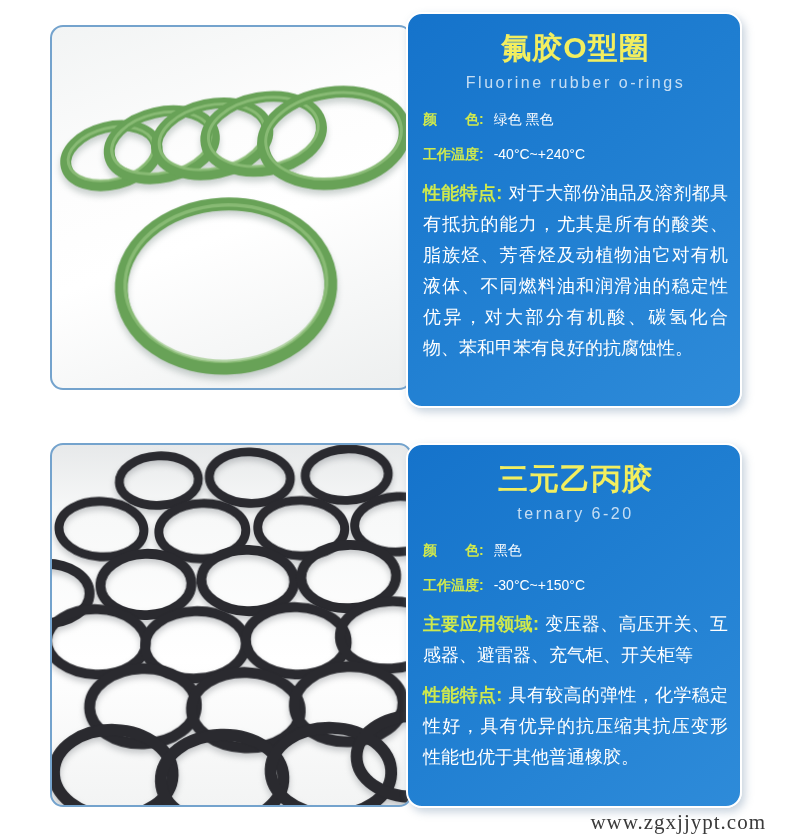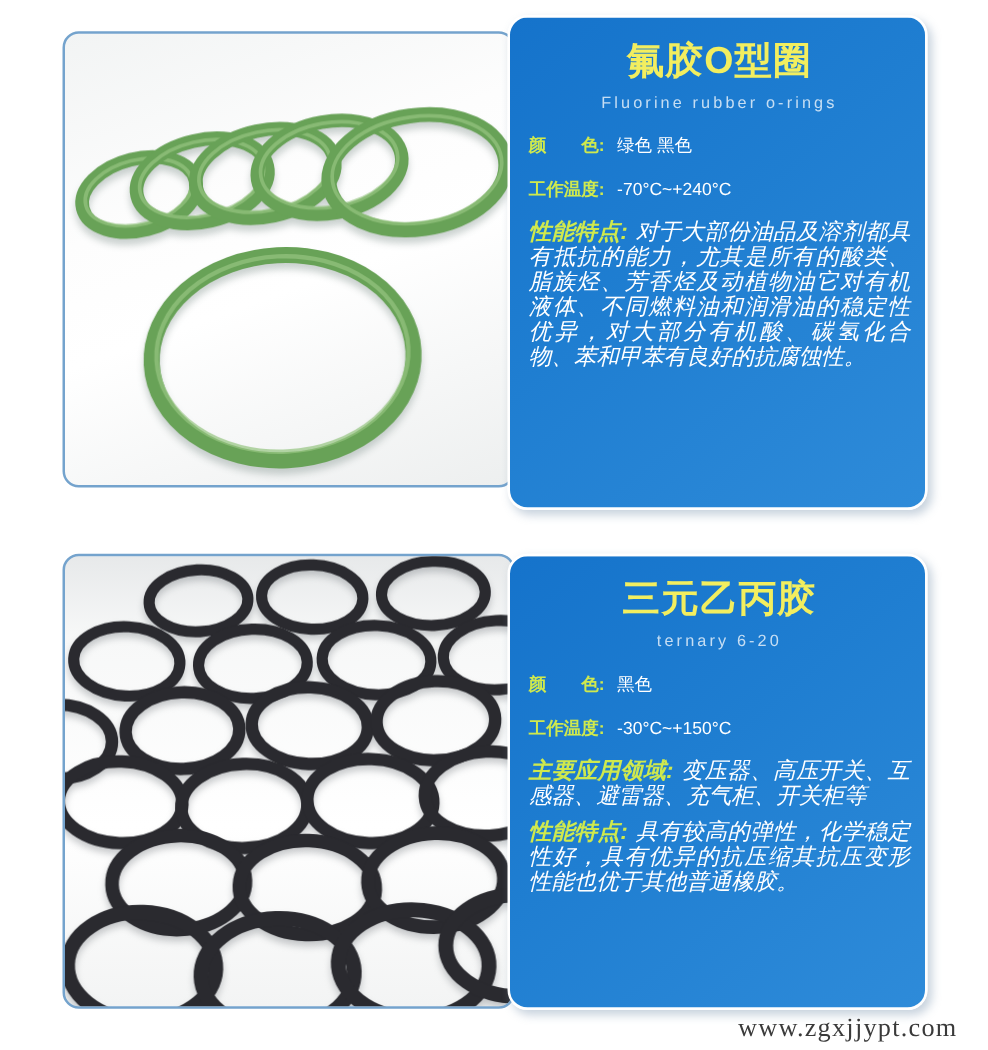--- a/index.html
+++ b/index.html
@@ -32,28 +32,28 @@
   }
   .panel.top{top:12px;height:396px;}
   .panel.bottom{top:443px;height:365px;}
 
   .panel h2{
     margin:2px 0 0;text-align:center;
     font-size:30px;font-weight:bold;letter-spacing:1px;
     color:#f2ee5f;
   }
   .subtitle{
-    text-align:center;font-size:13px;letter-spacing:2.5px;
+    text-align:center;font-size:16px;letter-spacing:2.5px;
     color:rgba(255,255,255,0.75);margin-top:5px;
   }
   .specs{margin-top:16px;}
   .spec-row{margin-bottom:12px;font-size:14px;line-height:23px;}
   .spec-label{color:#cfe94d;font-weight:bold;margin-right:10px;white-space:pre;}
   .spec-value{color:#ffffff;}
-  .para{margin:4px 0 0;font-size:18px;line-height:20px;text-align:justify;color:#ffffff;font-style:italic;}
+  .para{margin:4px 0 0;font-size:18px;line-height:31px;text-align:justify;color:#ffffff;}
   .para + .para{margin-top:9px;}
   .para-label{color:#cfe94d;font-weight:bold;margin-right:6px;}
 
   .watermark{
     position:absolute;right:24px;top:810px;
     font-family:Liberation Serif, serif;
     font-size:21px;letter-spacing:1px;color:#3a3a3a;
   }
 </style>
 </head>
@@ -81,21 +81,21 @@
 </div>
 
 <aside class="panel top">
   <h2>氟胶O型圈</h2>
   <div class="subtitle">Fluorine rubber o-rings</div>
   <div class="specs">
     <div class="spec-row">
       <span class="spec-label">颜　　色:</span><span class="spec-value">绿色 黑色</span>
     </div>
     <div class="spec-row">
-      <span class="spec-label">工作温度:</span><span class="spec-value">-70°C~+240°C</span>
+      <span class="spec-label">工作温度:</span><span class="spec-value">-40°C~+240°C</span>
     </div>
   </div>
   <p class="para">
     <span class="para-label">性能特点:</span><span>对于大部份油品及溶剂都具有抵抗的能力，尤其是所有的酸类、脂族烃、芳香烃及动植物油它对有机液体、不同燃料油和润滑油的稳定性优异，对大部分有机酸、碳氢化合物、苯和甲苯有良好的抗腐蚀性。</span>
   </p>
 </aside>
 
 <div class="photo-box bottom">
   <svg viewBox="0 0 362 364">
     <g class="rings-black" fill="none" stroke="#2a2a2f">

